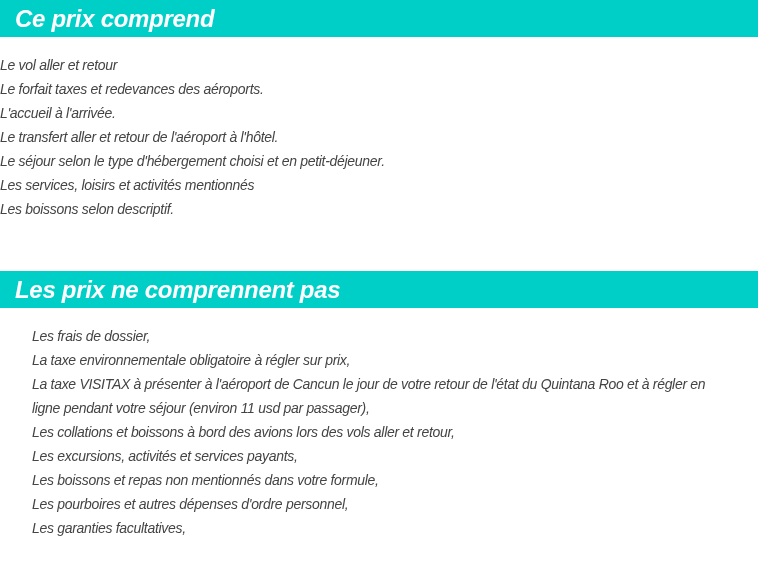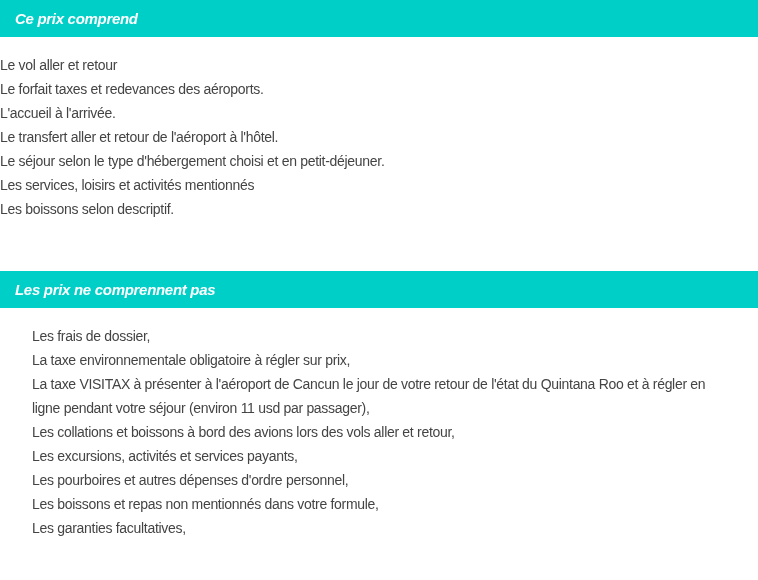--- a/index.html
+++ b/index.html
@@ -2,30 +2,31 @@
 <html><head>
   <meta charset="utf-8">
   <style>
     html, body { margin: 0; padding: 0; background: #ffffff; }
     body { width: 758px; height: 580px; overflow: hidden; font-family: "Liberation Sans", sans-serif; }
     .banner {
       background: #00cfc8;
       color: #ffffff;
       font-style: italic;
       font-weight: bold;
-      font-size: 15px;
+      font-size: 24px;
       height: 37px;
       line-height: 37px;
       padding-left: 15px;
       letter-spacing: -0.3px;
       white-space: nowrap;
     }
     .list { margin: 0; padding: 0; list-style: none; }
     .list li {
       color: #444444;
+      font-style: italic;
       font-size: 14px;
       line-height: 24px;
       letter-spacing: -0.3px;
       white-space: nowrap;
     }
     #sec1 { position: absolute; top: 0; left: 0; width: 758px; }
     #sec1 .list { margin-top: 16px; }
     #sec2 { position: absolute; top: 271px; left: 0; width: 758px; }
     #sec2 .list { margin-top: 16px; margin-left: 32px; }
     #sec2 .list li.wrap { white-space: normal; width: 678px; }
@@ -47,17 +48,17 @@
 </section>
 
 <section id="sec2">
   <div class="banner">Les prix ne comprennent pas</div>
   <ul class="list">
     <li>Les frais de dossier,</li>
     <li>La taxe environnementale obligatoire à régler sur prix,</li>
     <li class="wrap">La taxe VISITAX à présenter à l'aéroport de Cancun le jour de votre retour de l'état du Quintana Roo et à régler en ligne pendant votre séjour (environ 11 usd par passager),</li>
     <li>Les collations et boissons à bord des avions lors des vols aller et retour,</li>
     <li>Les excursions, activités et services payants,</li>
+    <li>Les boissons et repas non mentionnés dans votre formule,</li>
     <li>Les pourboires et autres dépenses d'ordre personnel,</li>
-    <li>Les boissons et repas non mentionnés dans votre formule,</li>
     <li>Les garanties facultatives,</li>
   </ul>
 </section>
 
 </body></html>

